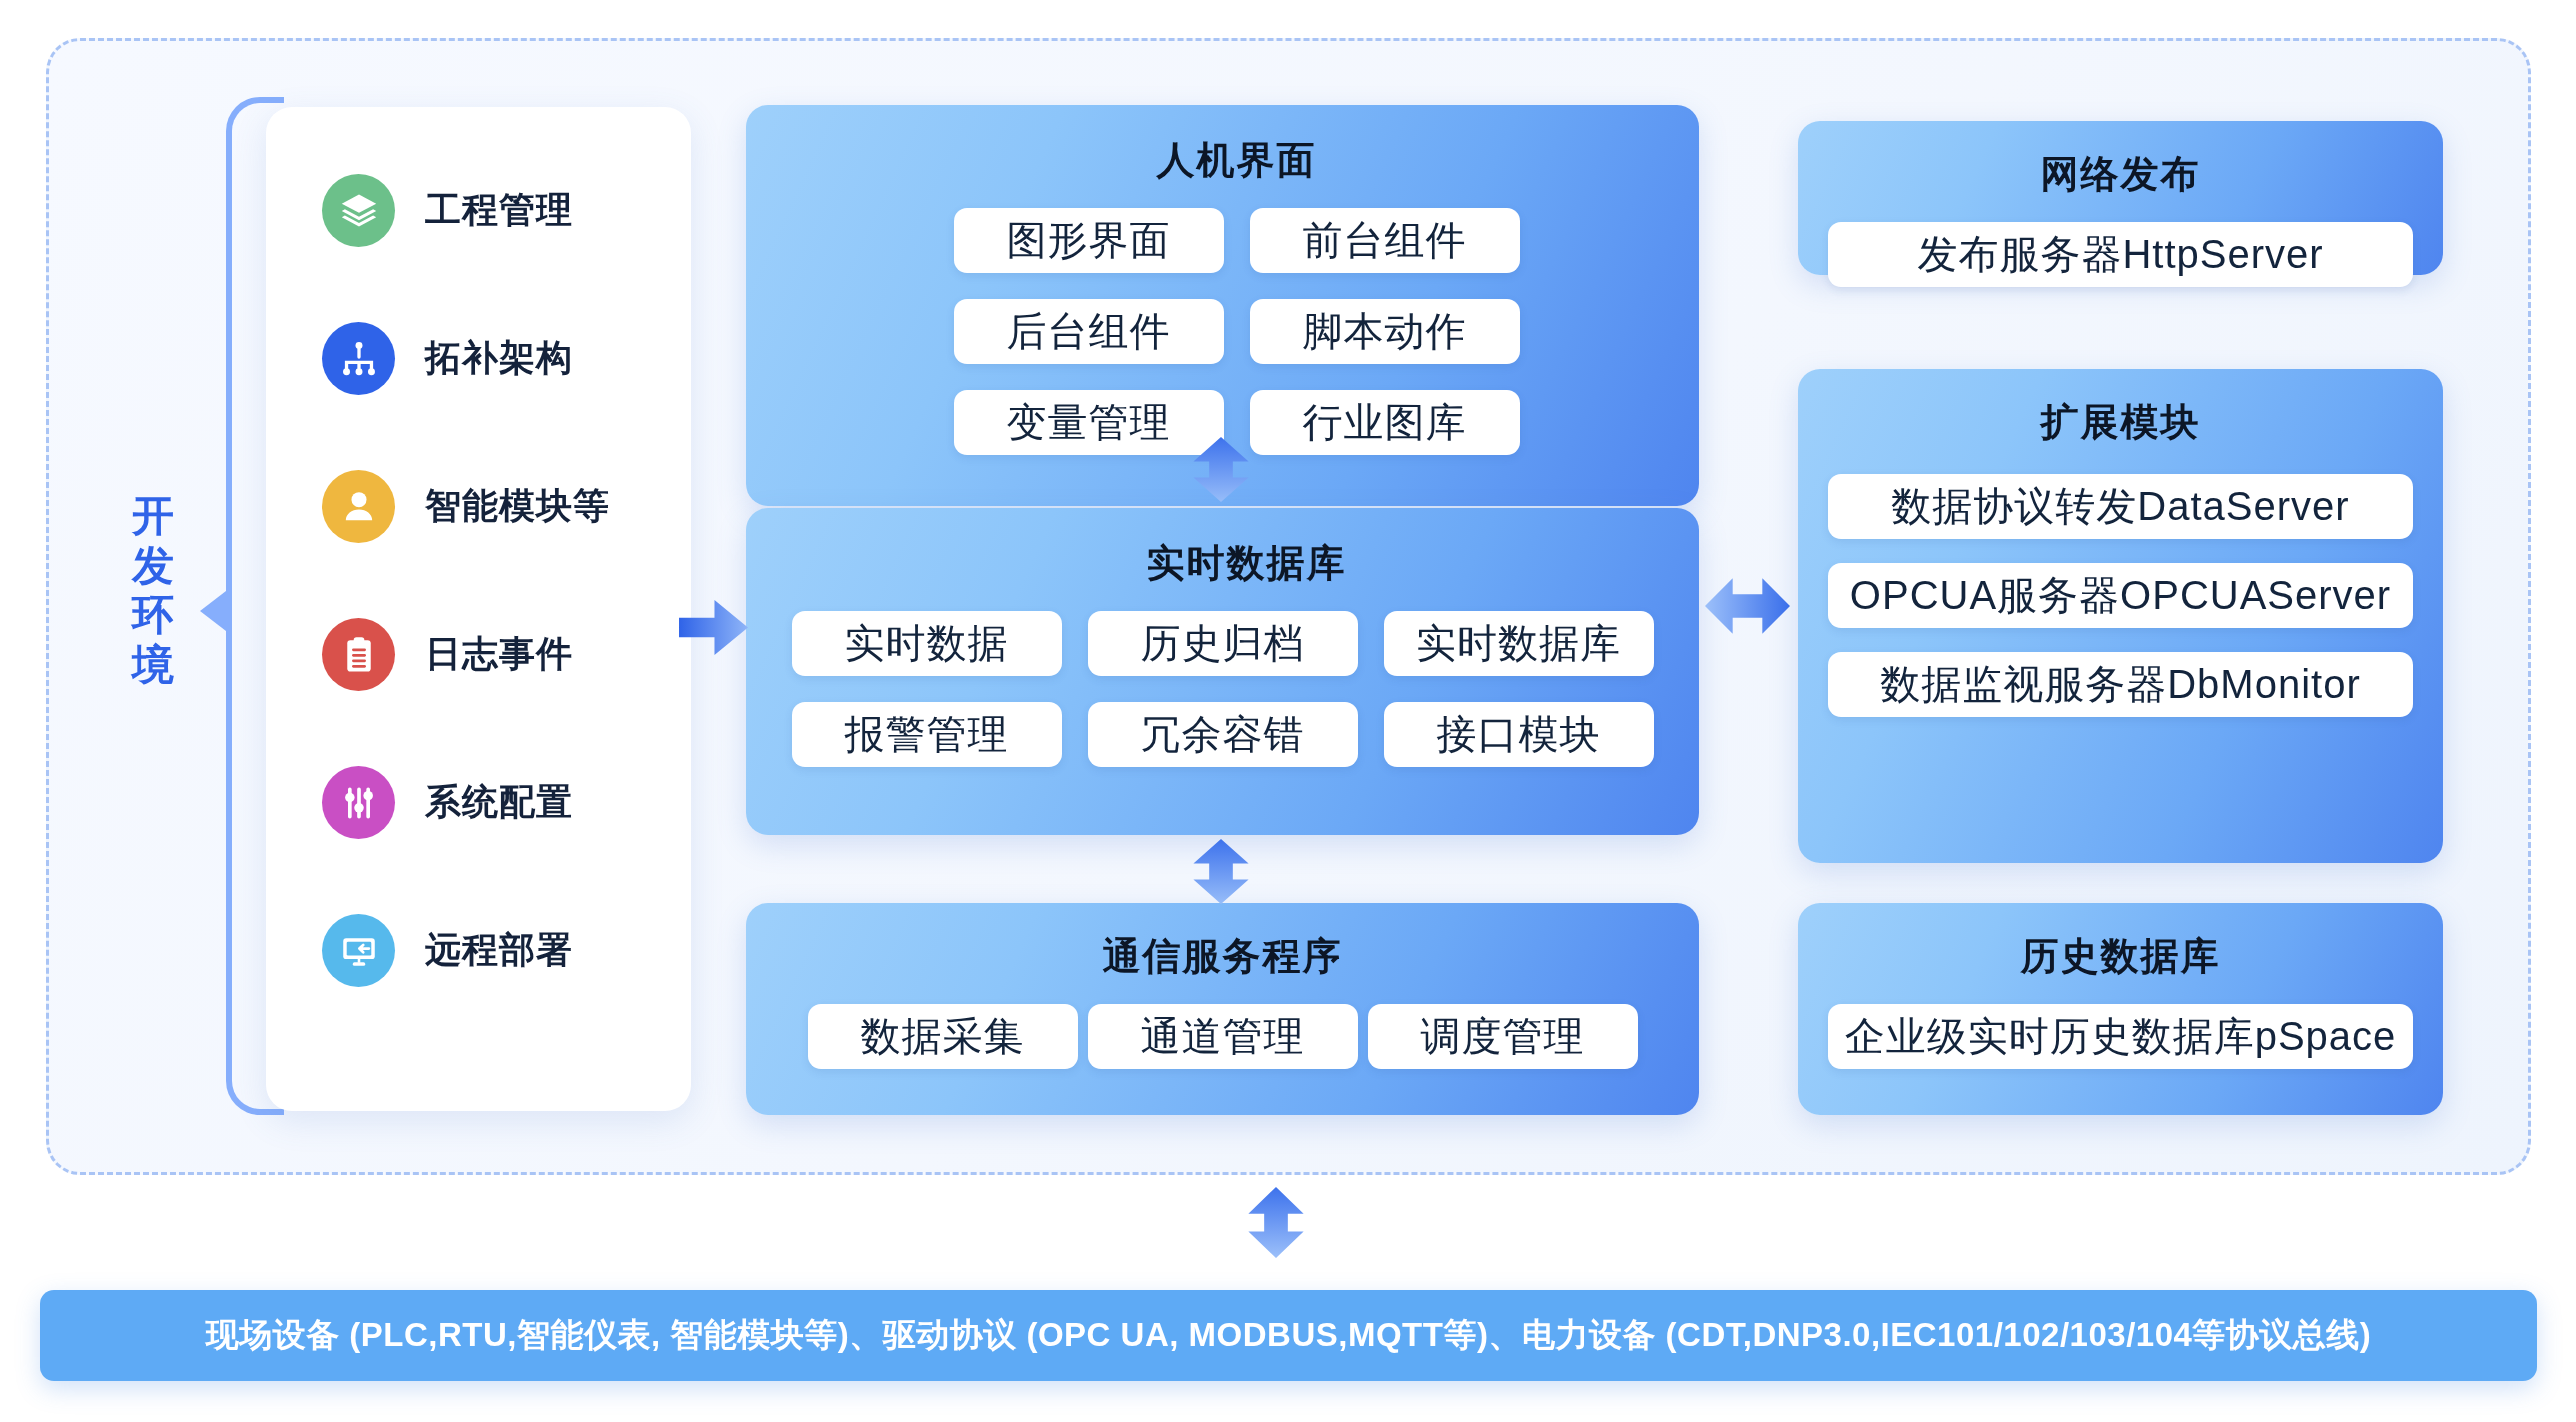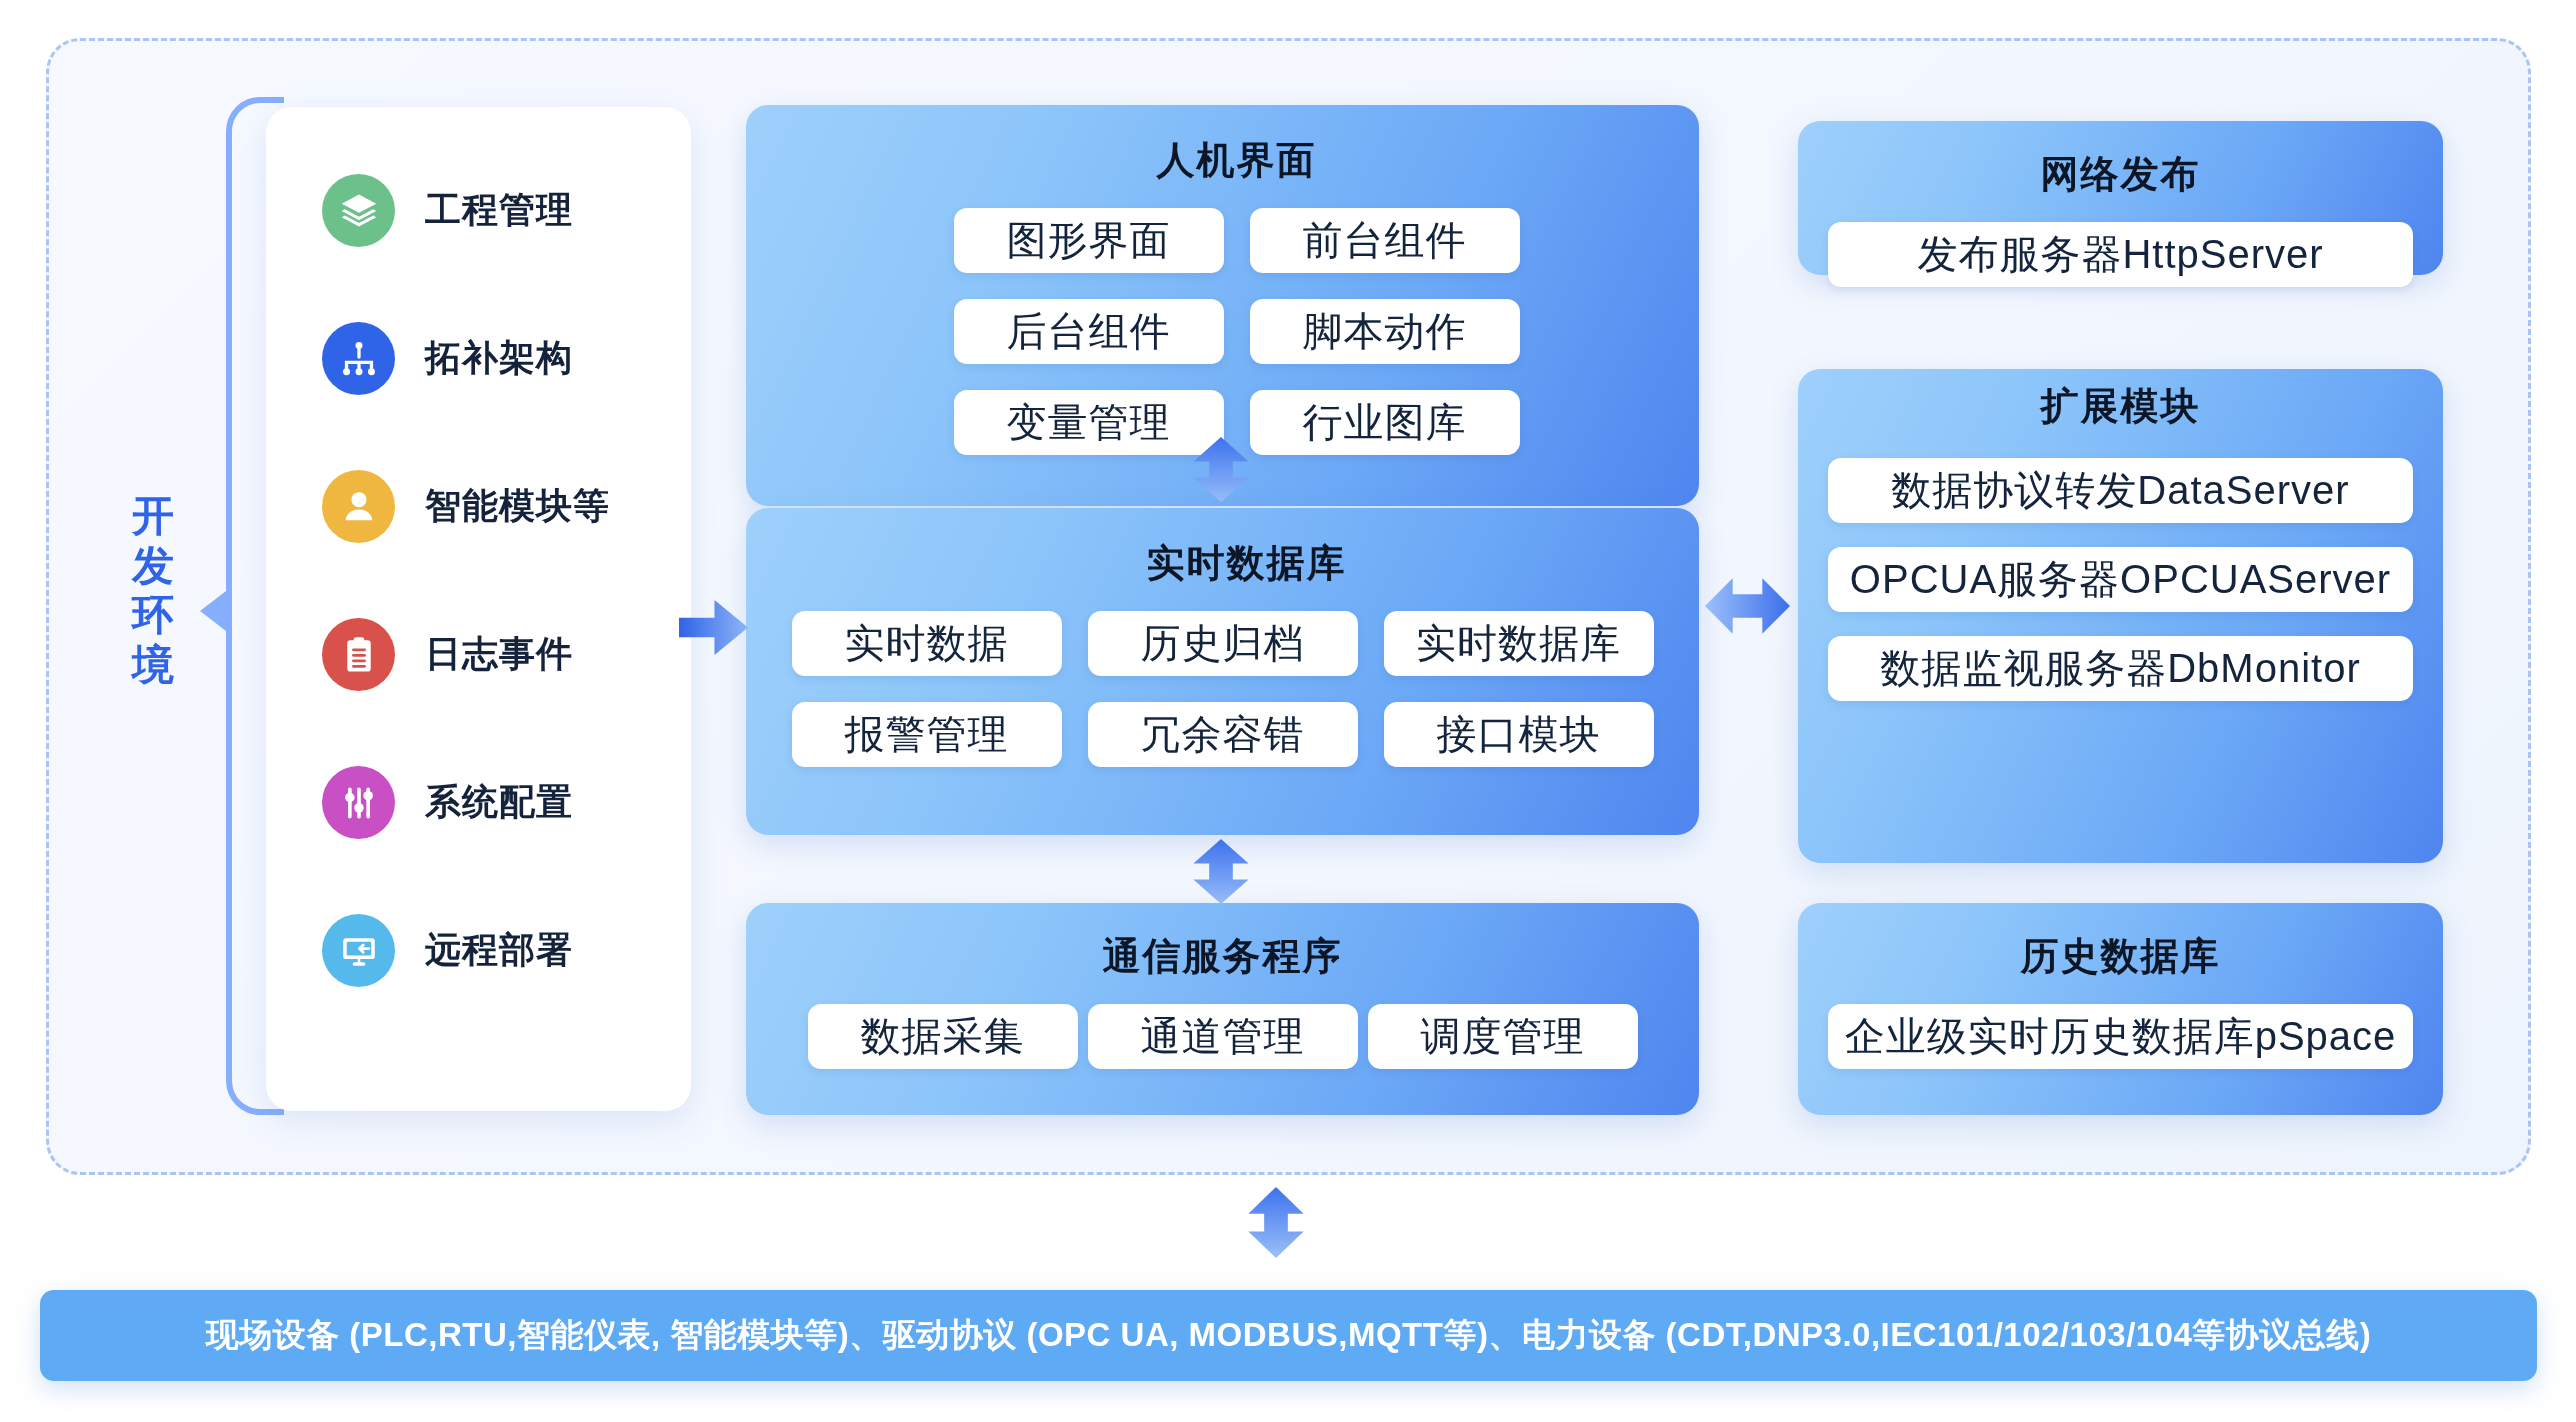--- a/index.html
+++ b/index.html
@@ -94,21 +94,21 @@
   #panel-comm .chips{margin-top:22px;gap:10px;padding:0 36px;}
   #panel-comm .chip{width:270px;height:65px;}
 
   
   #panel-web{left:1798px;top:121px;width:645px;height:154px;}
   #panel-web .panel-title{margin-top:28px;}
   #panel-web .chips{margin-top:22px;padding:0 30px;}
   #panel-web .chip{width:100%;height:65px;}
 
   #panel-ext{left:1798px;top:369px;width:645px;height:494px;}
-  #panel-ext .panel-title{margin-top:12px;}
+  #panel-ext .panel-title{margin-top:28px;}
   #panel-ext .chips{margin-top:26px;padding:0 30px;flex-direction:column;gap:24px;}
   #panel-ext .chip{width:100%;height:65px;}
 
   #panel-hist{left:1798px;top:903px;width:645px;height:212px;}
   #panel-hist .panel-title{margin-top:28px;}
   #panel-hist .chips{margin-top:22px;padding:0 30px;}
   #panel-hist .chip{width:100%;height:65px;}
 
   
   .arrow{position:absolute;}

